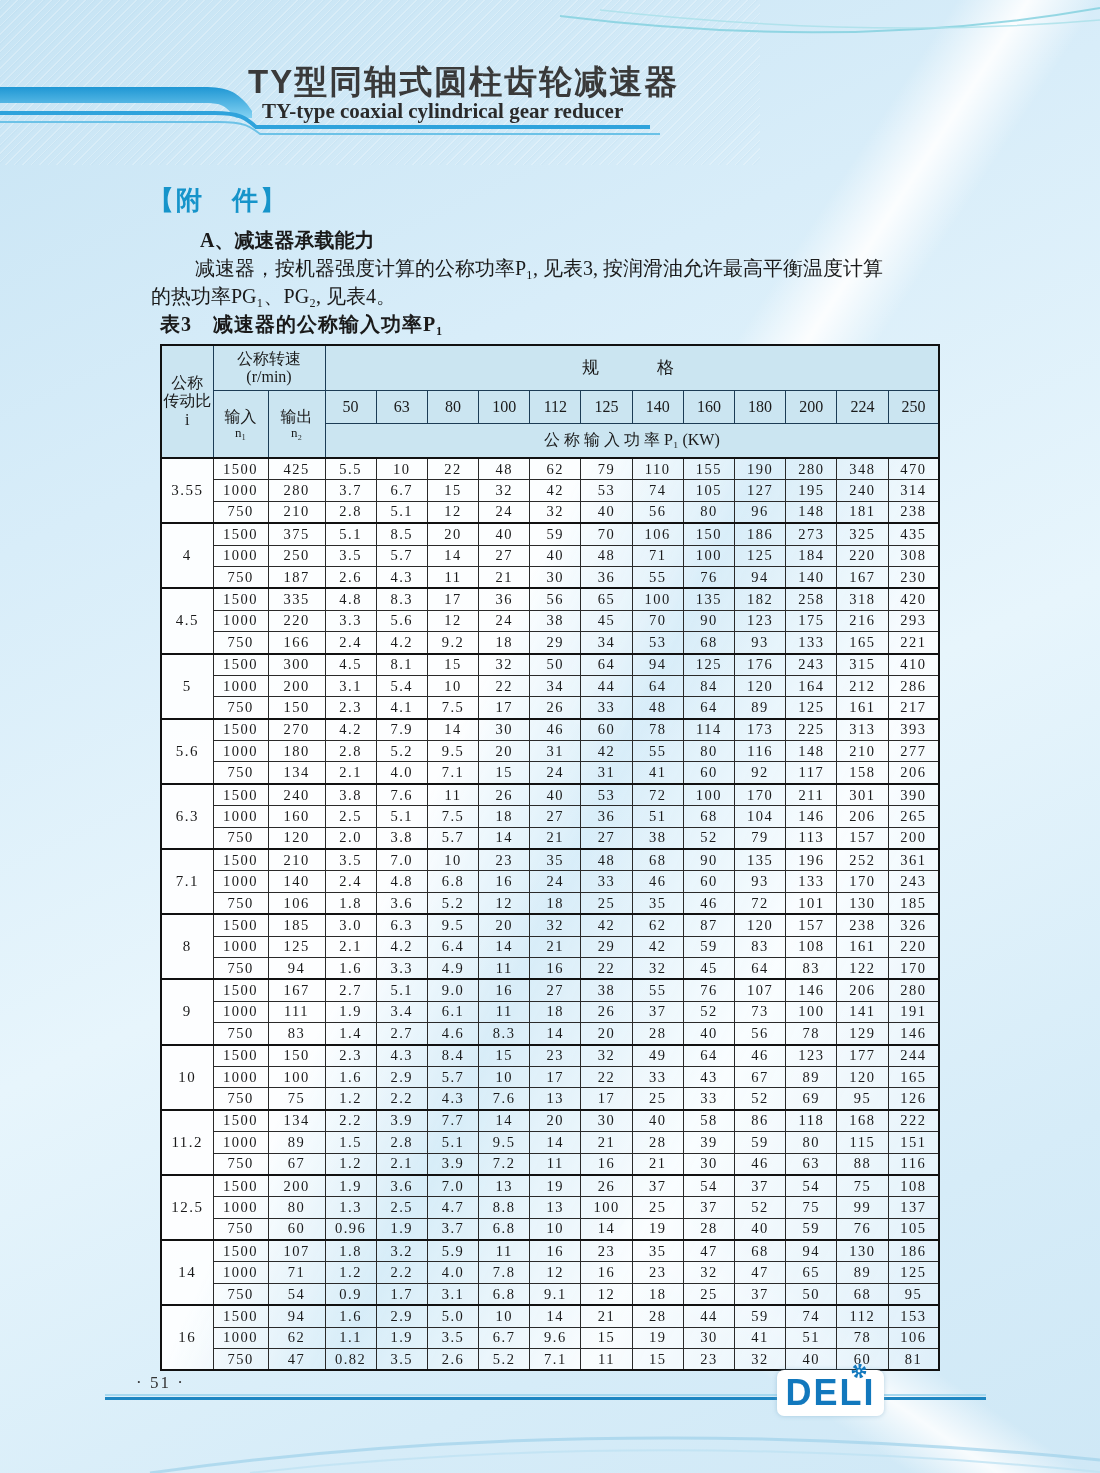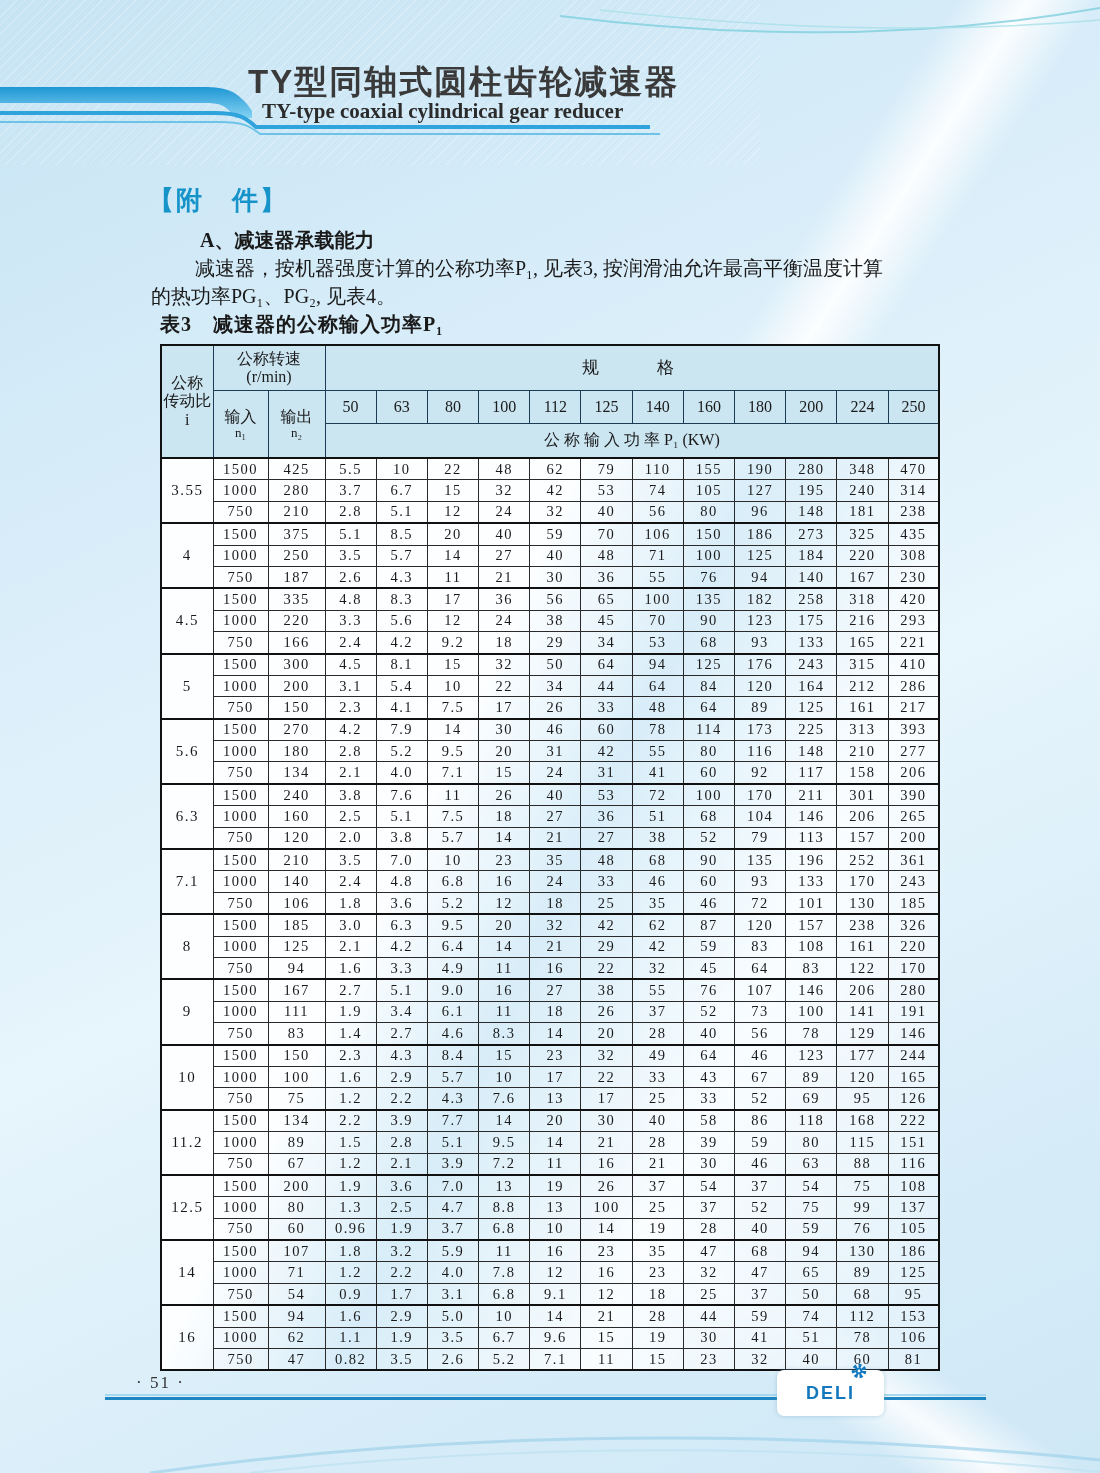--- a/index.html
+++ b/index.html
@@ -52,21 +52,21 @@
   .power-table td.ratio { font-size:15px; }
 
   .page-number { position:absolute; left:136px; top:1373px; font-size:17px; color:#333; letter-spacing:2px; }
   .footer-rule { position:absolute; left:105px; top:1394px; width:881px; }
   .footer-rule .l1 { height:2px; background:#a6d8ef; }
   .footer-rule .l2 { height:3px; background:#1e86c2; margin-top:1px; }
   .logo-box { position:absolute; left:777px; top:1370px; width:107px; height:46px;
     background:#fff; border-radius:7px; z-index:6;
     box-shadow:0 0 4px rgba(120,170,200,.5); text-align:center; }
   .logo-text { font-family:"Liberation Sans","DejaVu Sans",sans-serif;
-    font-size:18px; font-weight:bold; color:#1278bd; letter-spacing:2px; line-height:46px; }
+    font-size:36px; font-weight:bold; color:#1278bd; letter-spacing:2px; line-height:46px; }
   .gear { position:absolute; right:16px; top:-8px; }
 </style>
 </head>
 <body>
 
 <div class="page">
 
   <div class="deco hatch-tl"></div>
   <div class="deco white-band-1"></div>
   <div class="deco white-band-2"></div>

